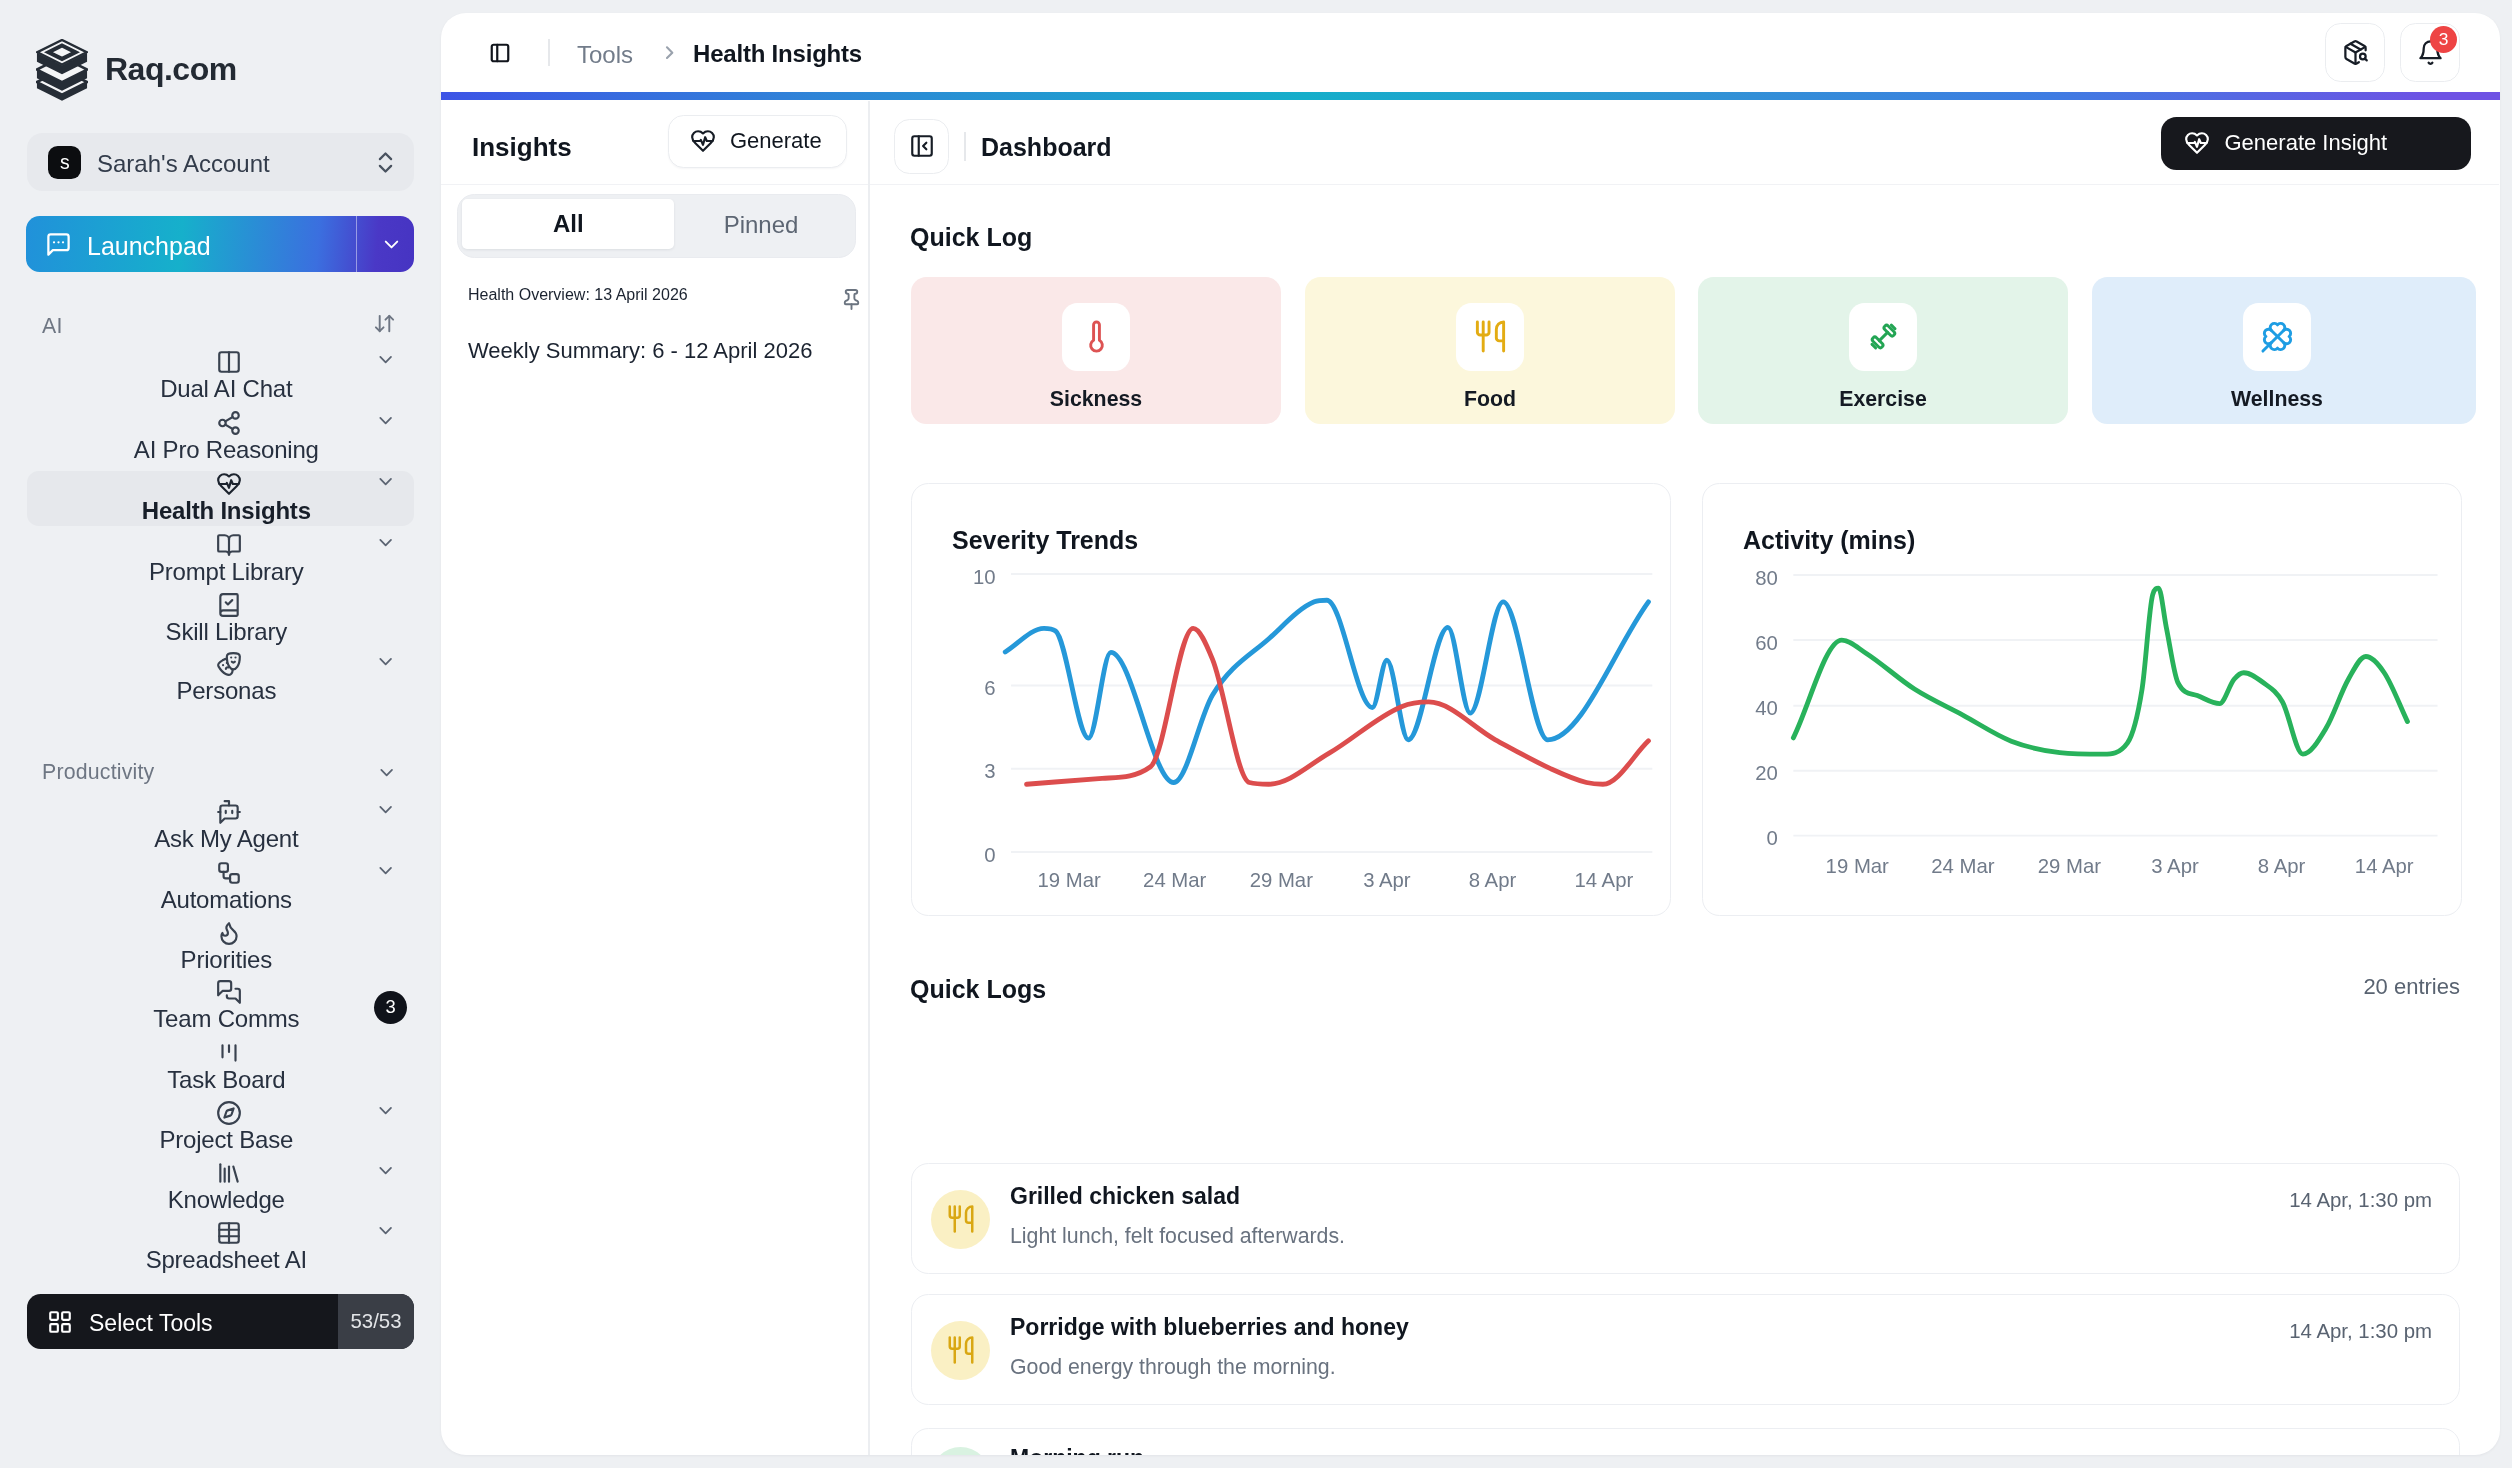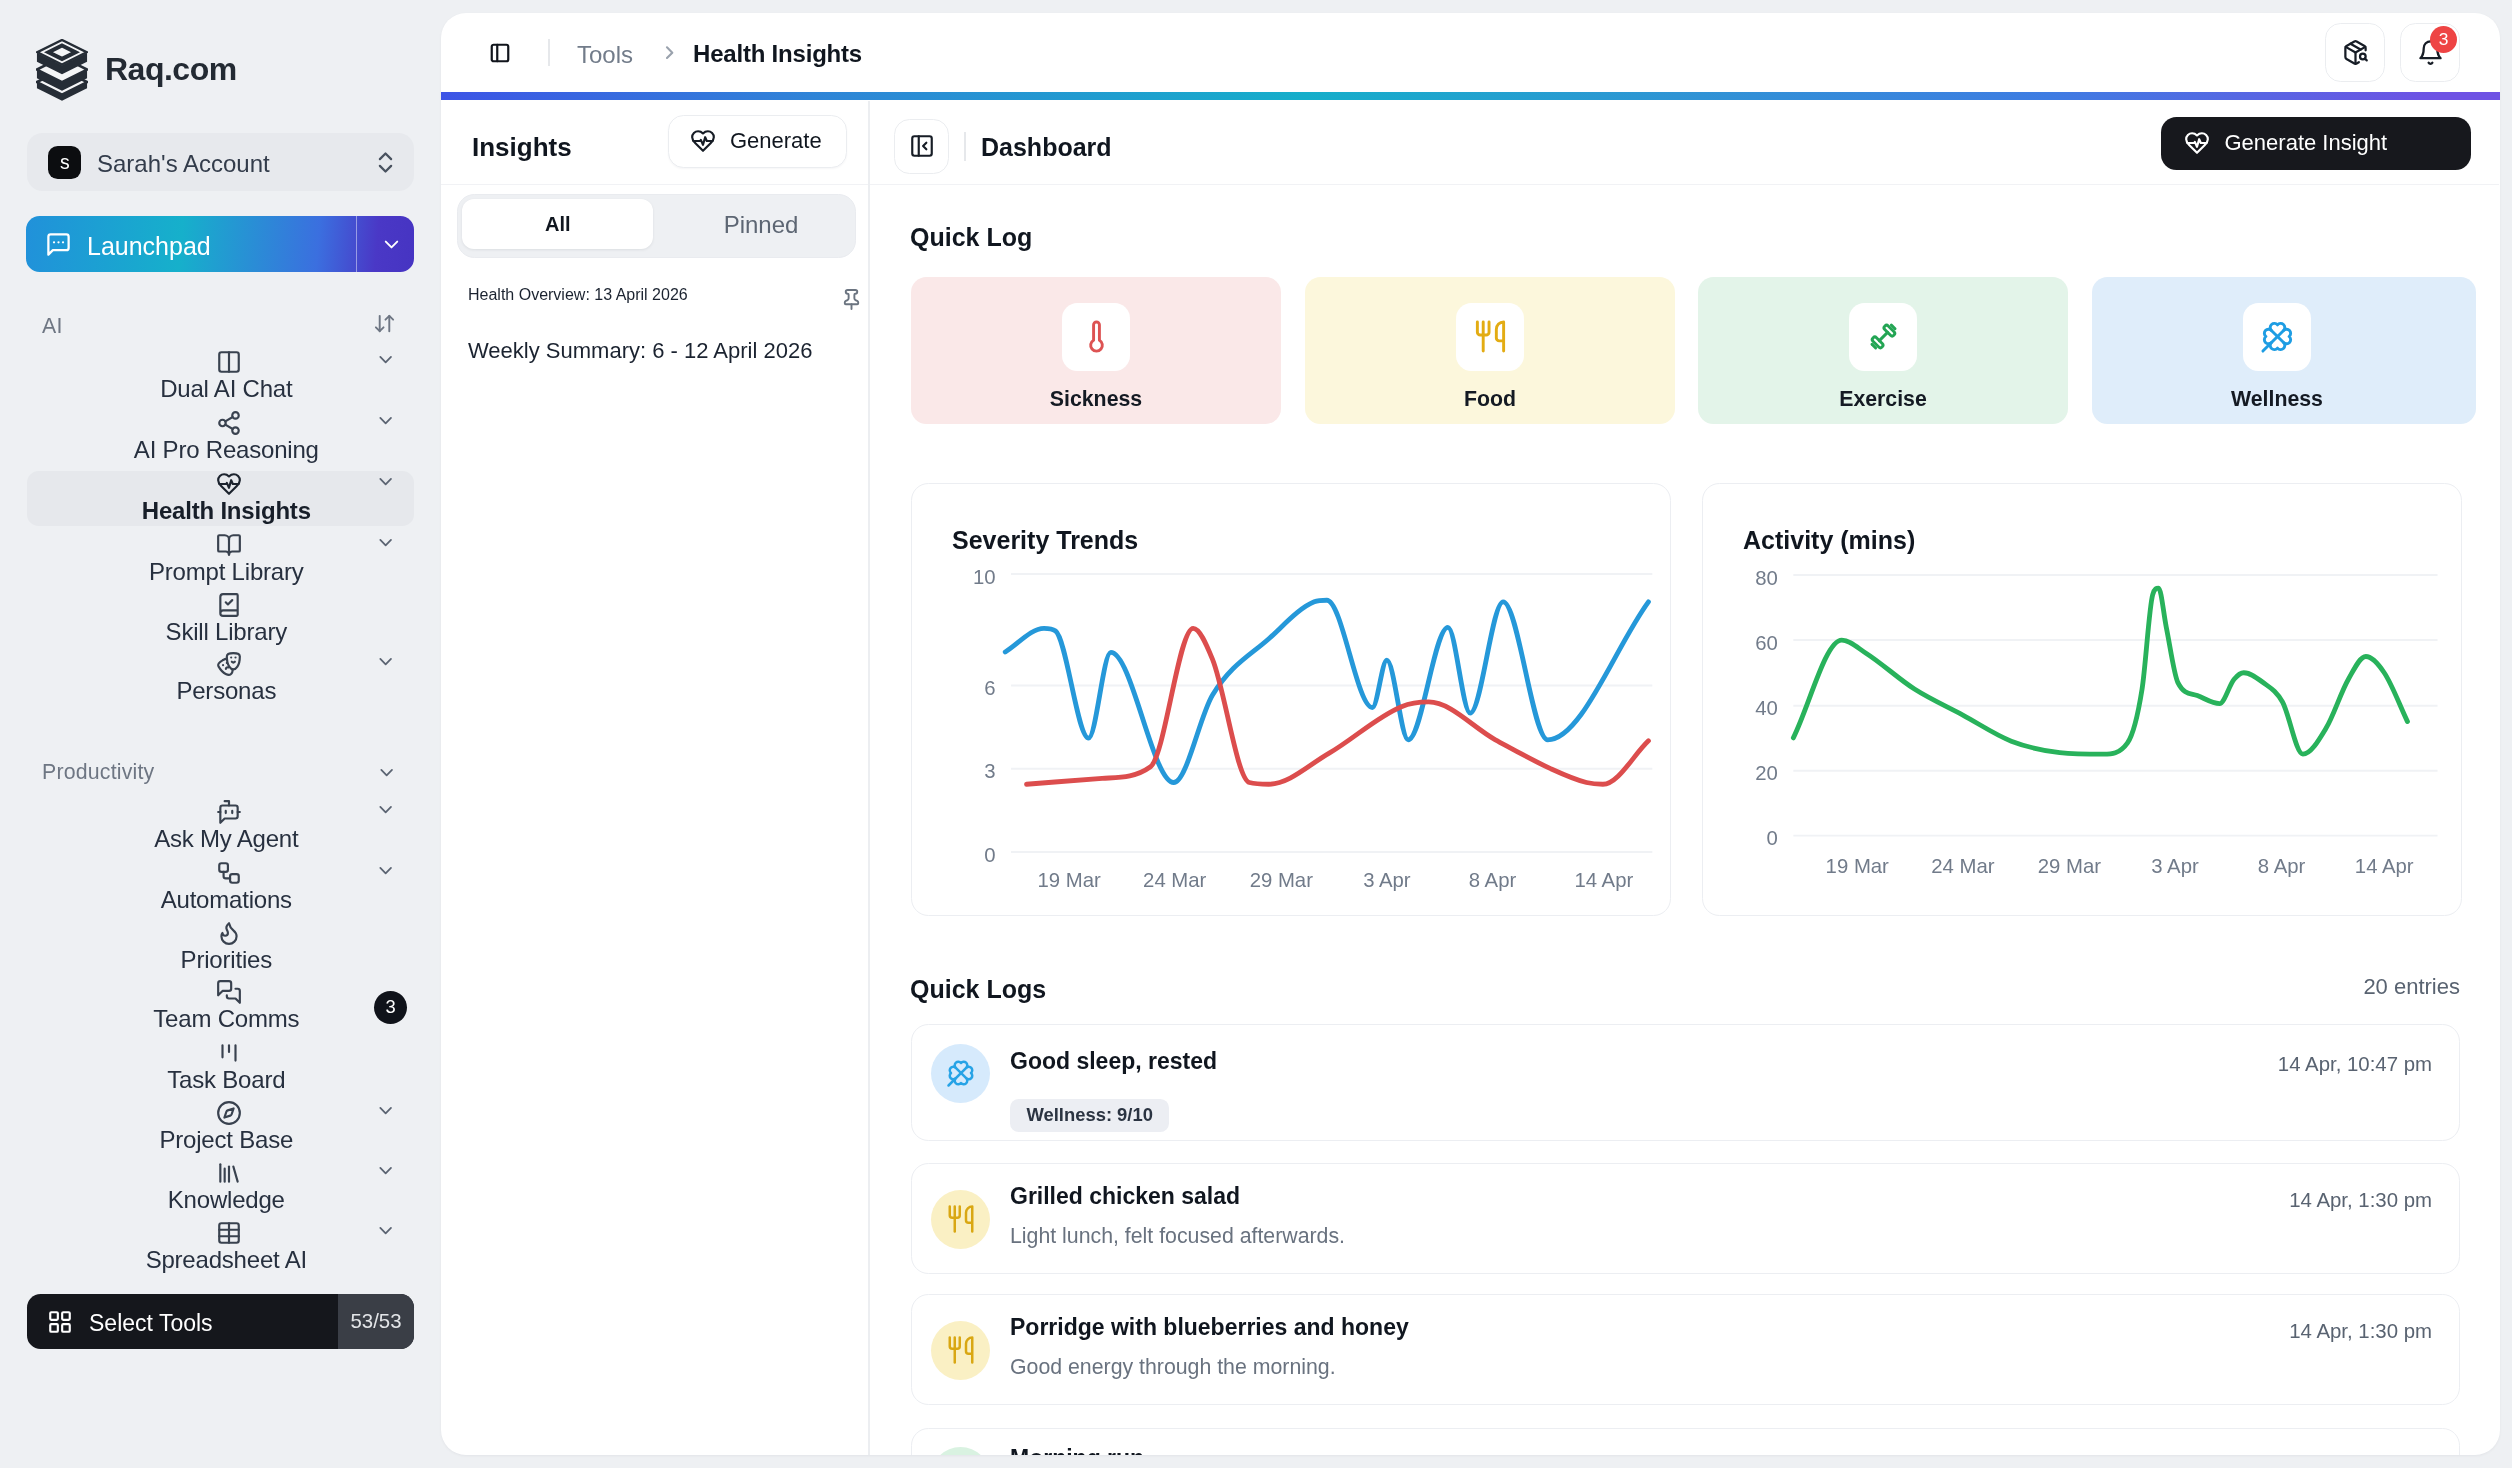--- a/index.html
+++ b/index.html
@@ -273,21 +273,21 @@
 
 <div class="abs" style="left:31px; top:119px; font-size:26px; font-weight:bold; color:#10161f;">Insights</div>
 <div class="abs" style="left:227px; top:102px; width:179px; height:53px; border:1.9px solid #ebedf0; border-radius:15.5px; background:#fff; display:flex; align-items:center; box-shadow:0 1px 1.9px rgba(16,24,40,.04);">
   <svg style="margin-left:21.3px;" width="26" height="26" viewBox="0 0 24 24" fill="none" stroke="#171d26" stroke-width="2" stroke-linecap="round" stroke-linejoin="round">
         <path d="M19 14c1.49-1.46 3-3.21 3-5.5A5.5 5.5 0 0 0 16.5 3c-1.76 0-3 .5-4.5 2-1.5-1.5-2.74-2-4.5-2A5.5 5.5 0 0 0 2 8.5c0 2.3 1.5 4.05 3 5.5l7 7Z"></path>
         <path d="M3.22 12H9.5l.5-1 2 4.5 2-7 1.5 3.5h5.27"></path>
       </svg>
   <span style="margin-left:13.6px; font-size:22px; color:#10161f;">Generate</span>
 </div>
 <div class="abs" style="left:15.5px; top:181px; width:399px; height:64px; background:#eef0f3; border:1.9px solid #e9ebef; border-radius:17.4px;">
-  <div class="abs" style="left:4.8px; top:4.8px; width:191px; height:50px; background:#fff; border-radius:12px; box-shadow:0 1px 2.9px rgba(16,24,40,.08); display:flex; align-items:center; justify-content:center; font-size:20px; font-weight:bold; color:#10161f;">All</div>
+  <div class="abs" style="left:4.8px; top:4.8px; width:212px; height:50px; background:#fff; border-radius:5px; box-shadow:0 1px 2.9px rgba(16,24,40,.08); display:flex; align-items:center; justify-content:center; font-size:24px; font-weight:bold; color:#10161f;">All</div>
   <div class="abs" style="left:221px; top:16.5px; width:165px; text-align:center; font-size:24px; color:#5d6673;">Pinned</div>
 </div>
 <div class="abs" style="left:27px; top:273px; font-size:16px; color:#1b2330;">Health Overview: 13 April 2026</div>
 <svg class="abs" style="left:399px; top:275px; color:#6b7480;" width="23" height="23" viewBox="0 0 24 24" fill="none" stroke="currentColor" stroke-width="2" stroke-linecap="round" stroke-linejoin="round">
       <path d="M12 17v5"></path>
       <path d="M9 10.76a2 2 0 0 1-1.11 1.79l-1.78.9A2 2 0 0 0 5 15.24V16a1 1 0 0 0 1 1h12a1 1 0 0 0 1-1v-.76a2 2 0 0 0-1.11-1.79l-1.78-.9A2 2 0 0 1 15 10.76V7a1 1 0 0 1 1-1 2 2 0 0 0 0-4H8a2 2 0 0 0 0 4 1 1 0 0 1 1 1z"></path>
     </svg>
 <div class="abs" style="left:27px; top:325px; font-size:22px; color:#1b2330;">Weekly Summary: 6 - 12 April 2026</div>
 
 <div class="hdrbtn" style="left:453px; top:106px; width:55px; height:55px;">
@@ -401,32 +401,20 @@
     <text x="1680" y="888">29 Mar</text>
     <text x="1789" y="888">3 Apr</text>
     <text x="1899" y="888">8 Apr</text>
     <text x="2005" y="888">14 Apr</text>
   </g>
   <path d="M1395.0,748.1 C1411.7,714.5 1428.3,647.2 1445.0,647.2 C1453.3,647.2 1461.7,655.4 1470.0,660.7 C1486.7,671.3 1503.3,687.0 1520.0,697.7 C1536.7,708.3 1553.3,715.6 1570.0,724.6 C1586.7,733.6 1603.3,745.0 1620.0,751.5 C1636.7,757.9 1653.3,761.4 1670.0,763.3 C1685.0,764.9 1700.0,764.9 1715.0,764.9 C1723.3,764.9 1731.7,764.9 1740.0,753.2 C1745.0,746.1 1750.0,729.1 1755.0,697.7 C1758.7,674.7 1762.3,612.5 1766.0,600.2 C1768.0,593.5 1770.0,593.5 1772.0,593.5 C1774.7,593.5 1777.3,620.7 1780.0,633.8 C1784.0,653.4 1788.0,683.0 1792.0,691.0 C1798.7,704.2 1805.3,701.9 1812.0,704.4 C1819.7,707.3 1827.3,712.8 1835.0,712.8 C1840.0,712.8 1845.0,693.5 1850.0,687.6 C1853.3,683.7 1856.7,680.9 1860.0,680.9 C1866.7,680.9 1873.3,685.9 1880.0,691.0 C1886.7,696.0 1893.3,699.2 1900.0,711.1 C1907.0,723.6 1914.0,764.9 1921.0,764.9 C1929.0,764.9 1937.0,751.3 1945.0,738.0 C1952.7,725.3 1960.3,701.0 1968.0,687.6 C1974.0,677.1 1980.0,664.1 1986.0,664.1 C1992.3,664.1 1998.7,671.4 2005.0,680.9 C2013.0,692.8 2021.0,714.5 2029.0,731.3" stroke="#28b25b" stroke-width="5" stroke-linecap="round"></path>
 </svg>
 
 <div class="abs" style="left:469px; top:962px; font-size:25px; font-weight:bold; color:#10161f;">Quick Logs</div>
 <div class="abs" style="left:1825px; top:961px; width:194px; text-align:right; font-size:22px; color:#596371;">20 entries</div>
-<div class="card" style="left:470px; top:1011px; width:1549px; height:117px;">
-  <div class="abs" style="left:19.4px; top:19.4px; width:59px; height:59px; background:#d6eafc; border-radius:50%; display:flex; align-items:center; justify-content:center;">
-    <svg width="30" height="30" viewBox="0 0 24 24" fill="none" stroke="#27a3e6" stroke-width="2" stroke-linecap="round" stroke-linejoin="round">
-          <path d="M16.17 7.83 2 22"></path>
-          <path d="M4.02 12a2.827 2.827 0 1 1 3.81-4.17A2.827 2.827 0 1 1 12 4.02a2.827 2.827 0 1 1 4.17 3.81A2.827 2.827 0 1 1 19.98 12a2.827 2.827 0 1 1-3.81 4.17A2.827 2.827 0 1 1 12 19.98a2.827 2.827 0 1 1-4.17-3.81A2.827 2.827 0 1 1 4.02 12Z"></path>
-          <path d="m7.83 7.83 8.34 8.34"></path>
-        </svg>
-  </div>
-  <div class="abs" style="left:98px; top:23px; font-size:23px; font-weight:600; color:#10161f;">Good sleep, rested</div>
-  <div class="abs" style="left:98px; top:74px; height:33px; background:#eceef3; border-radius:8.7px; display:flex; align-items:center; padding:0 16.5px; font-size:18.4px; font-weight:600; color:#2b3442;">Wellness: 9/10</div>
-  <div class="abs" style="right:27px; top:28px; font-size:20.4px; color:#596371;">14 Apr, 10:47 pm</div>
-</div>
 <div class="card" style="left:470px; top:1150px; width:1549px; height:111px;">
   <div class="abs" style="left:19.4px; top:26px; width:59px; height:59px; background:#faf0c4; border-radius:50%; display:flex; align-items:center; justify-content:center;">
     <svg width="30" height="30" viewBox="0 0 24 24" fill="none" stroke="#d9a713" stroke-width="2" stroke-linecap="round" stroke-linejoin="round">
           <path d="M3 2v7c0 1.1.9 2 2 2h4a2 2 0 0 0 2-2V2"></path>
           <path d="M7 2v20"></path>
           <path d="M21 15V2a5 5 0 0 0-5 5v6c0 1.1.9 2 2 2h3Zm0 0v7"></path>
         </svg>
   </div>
   <div class="abs" style="left:98px; top:19.4px; font-size:23px; font-weight:600; color:#10161f;">Grilled chicken salad</div>
   <div class="abs" style="left:98px; top:60px; font-size:21.3px; color:#69727f;">Light lunch, felt focused afterwards.</div>

